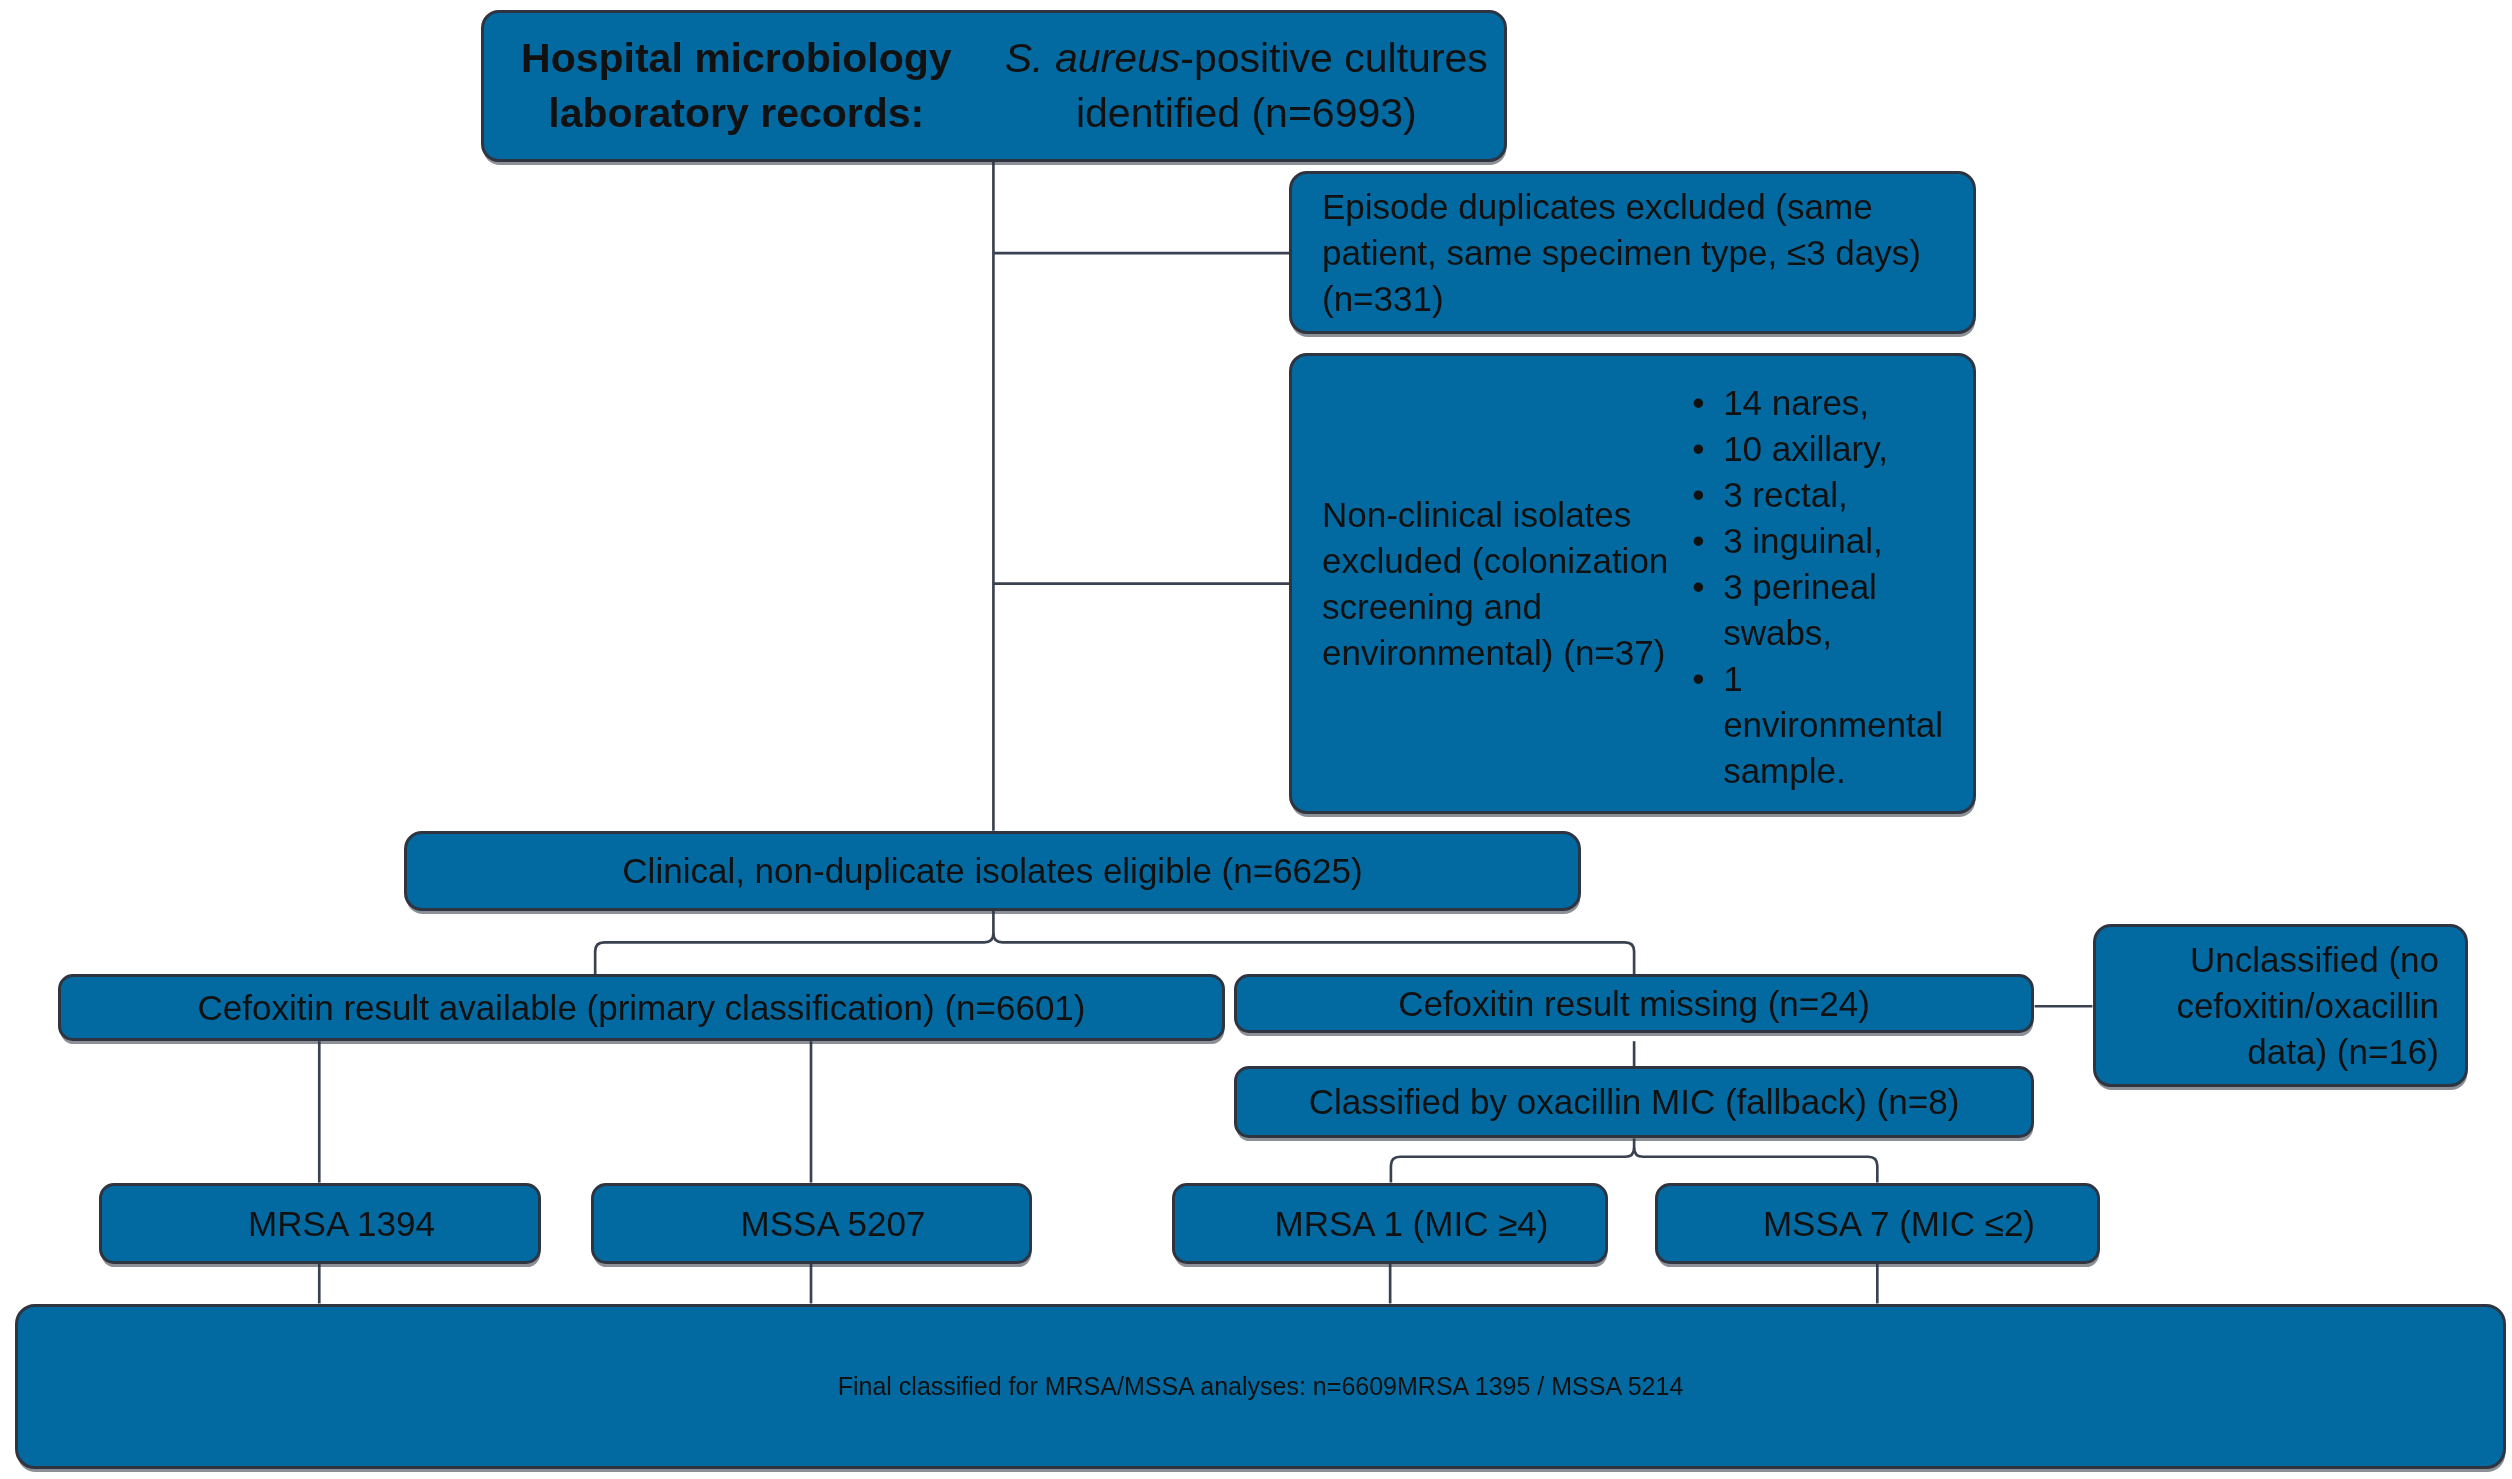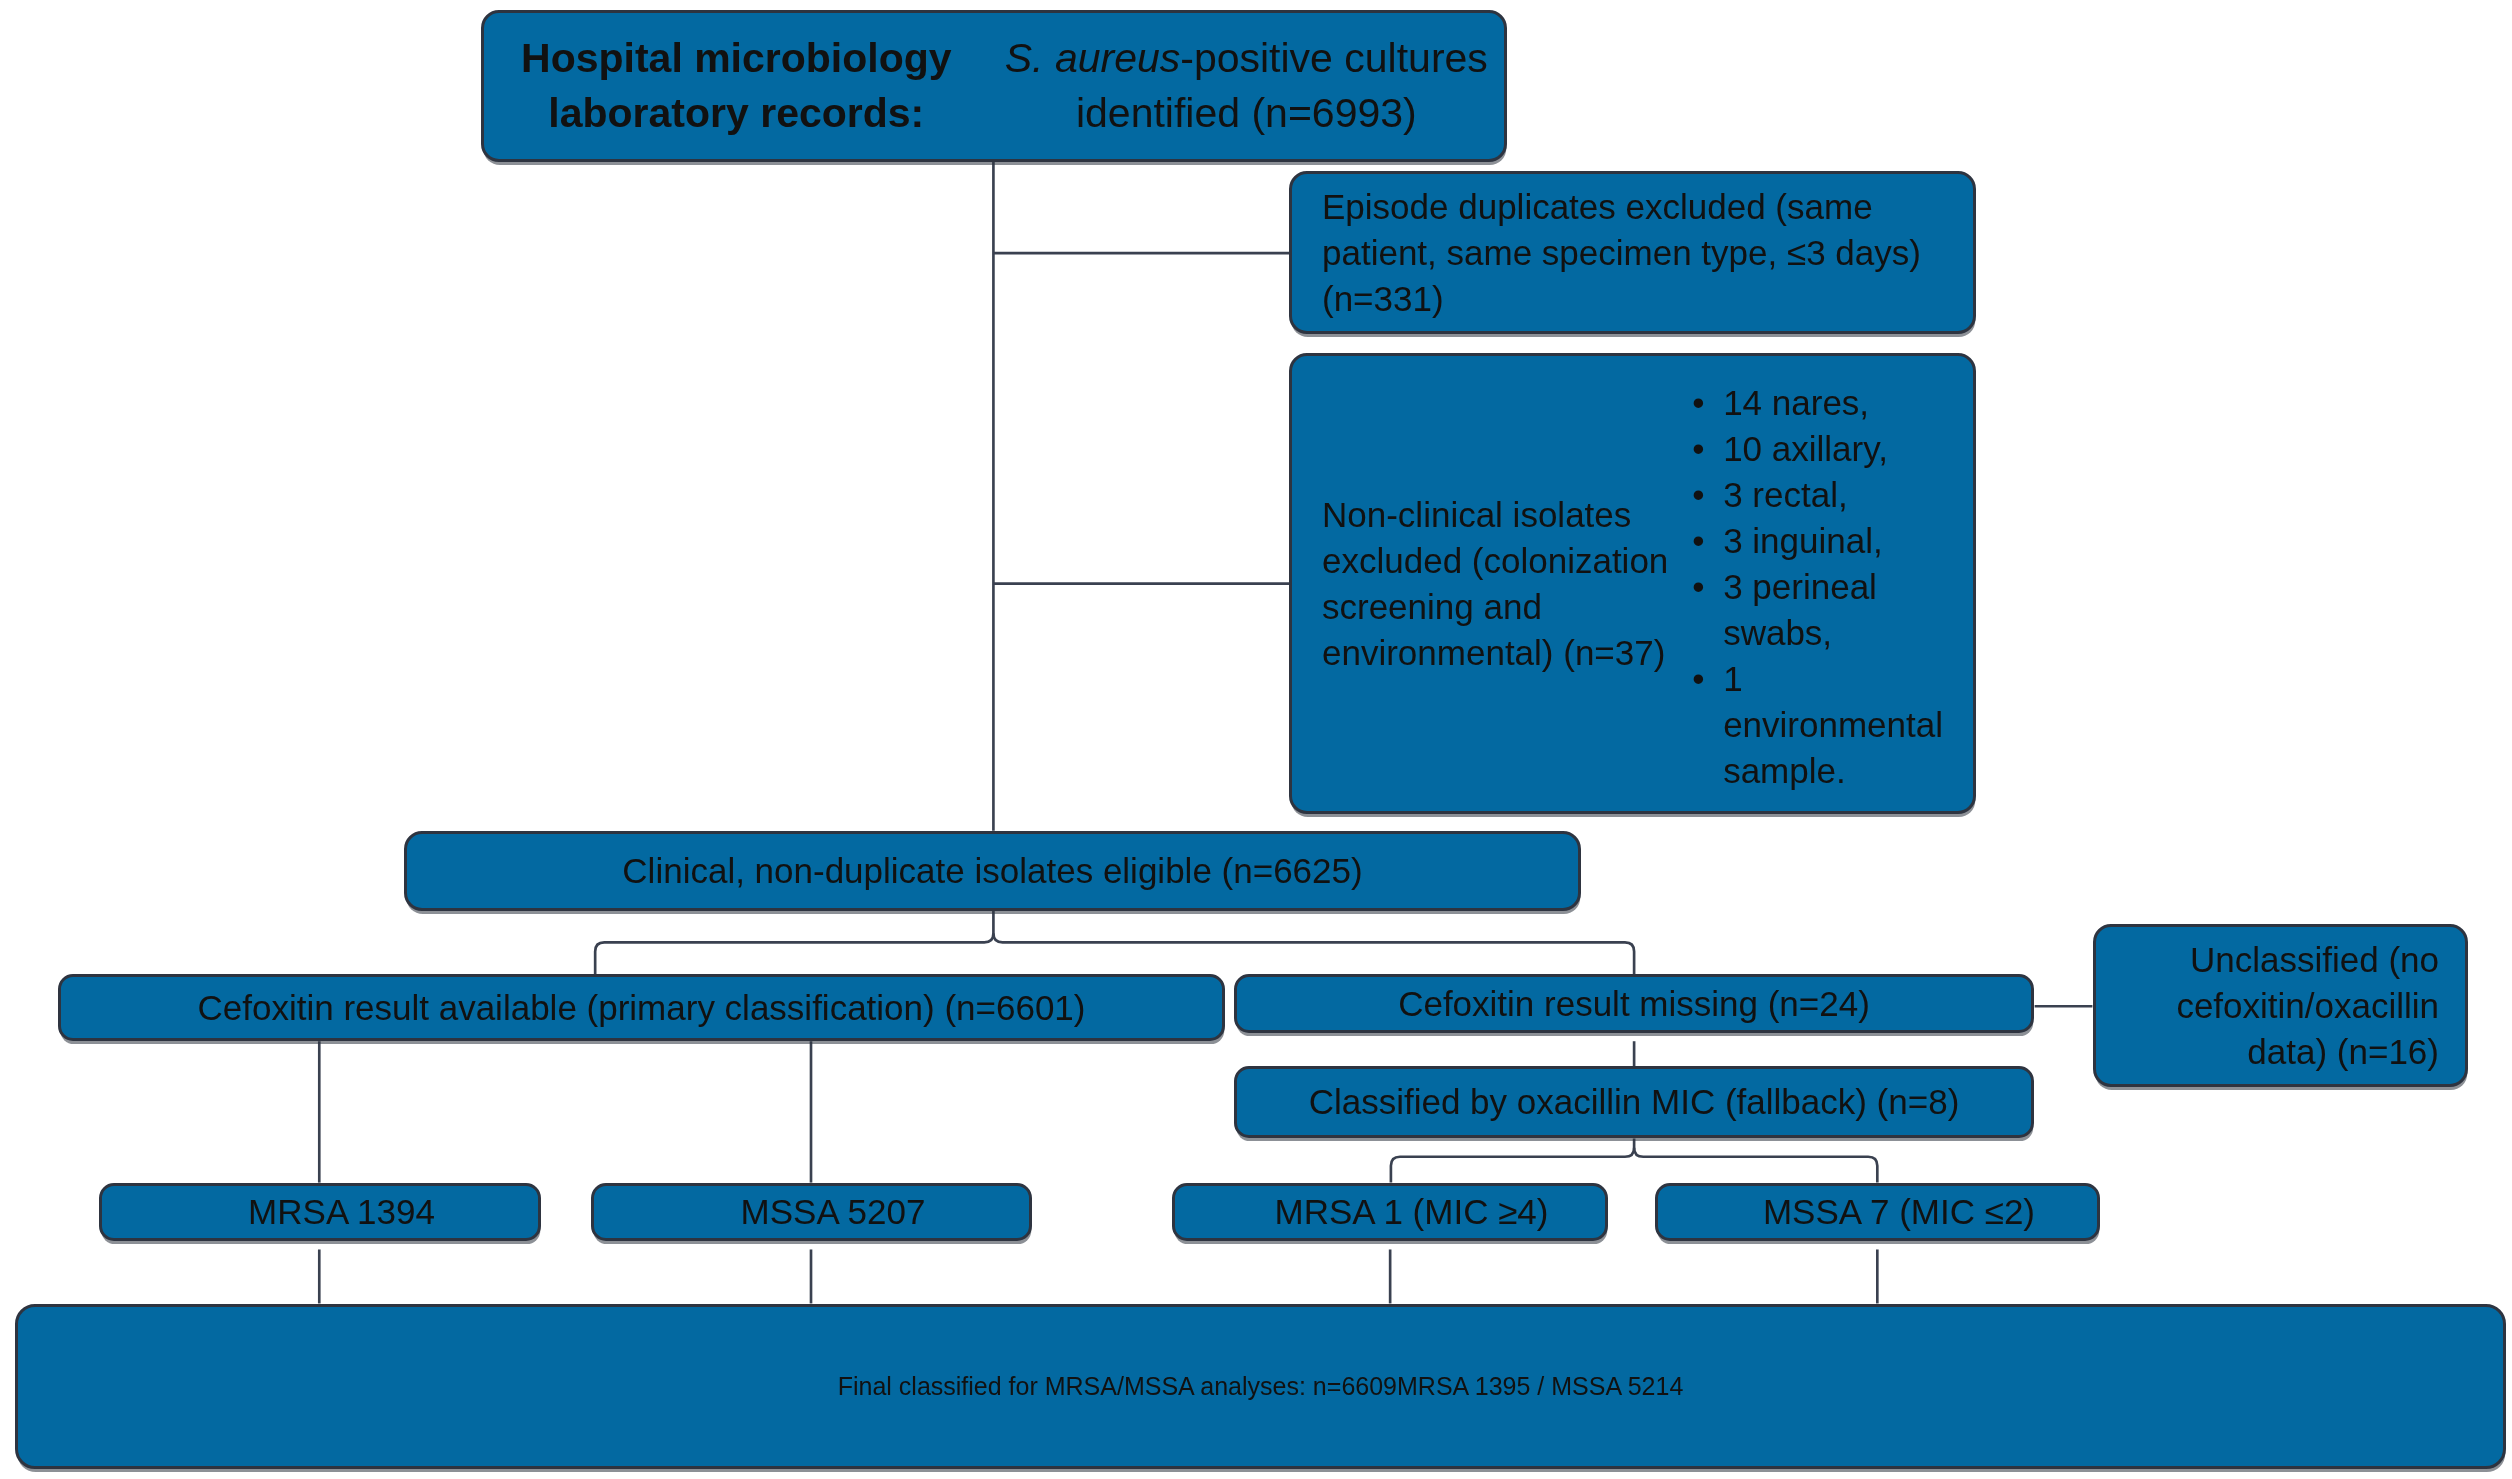--- a/index.html
+++ b/index.html
@@ -35,21 +35,21 @@
   .episode-box{left:1289px;top:171px;width:687px;height:163px;}
   .nonclinical-box{left:1289px;top:353px;width:687px;height:461px;justify-content:flex-start;padding-top:21px;}
   .nonclinical-box ul{list-style:none;margin:7.6px 0 0 0;padding:0;}
   .nonclinical-box li{position:relative;padding-left:49px;}
   .nonclinical-box li::before{content:"\2022";position:absolute;left:18px;}
   .clinical-box{left:404px;top:831px;width:1177px;height:80px;}
   .available-box{left:12px;top:974px;width:1167px;height:67px;border-radius:15px;margin-left:46px;}
   .missing-box{left:1234px;top:974px;width:800px;height:59px;border-radius:15px;}
   .unclassified-box{left:2093px;top:924px;width:375px;height:163px;padding:0 26px;text-align:right;}
   .oxacillin-box{left:1234px;top:1066px;width:800px;height:72px;border-radius:15px;}
-  .small-box{top:1183px;height:58px;border-radius:15px;padding-left:43px;}
+  .small-box{top:1183px;height:81px;border-radius:15px;padding-left:43px;}
   .mrsa-primary{left:99px;width:442px;}
   .mssa-primary{left:591px;width:441px;}
   .mrsa-fallback{left:1172px;width:436px;}
   .mssa-fallback{left:1655px;width:445px;}
   .final-box{left:15px;top:1304px;width:2491px;height:165px;font-size:25px;line-height:53px;border-radius:20px;}
 </style>
 </head>
 <body>
 
 <div class="canvas">

